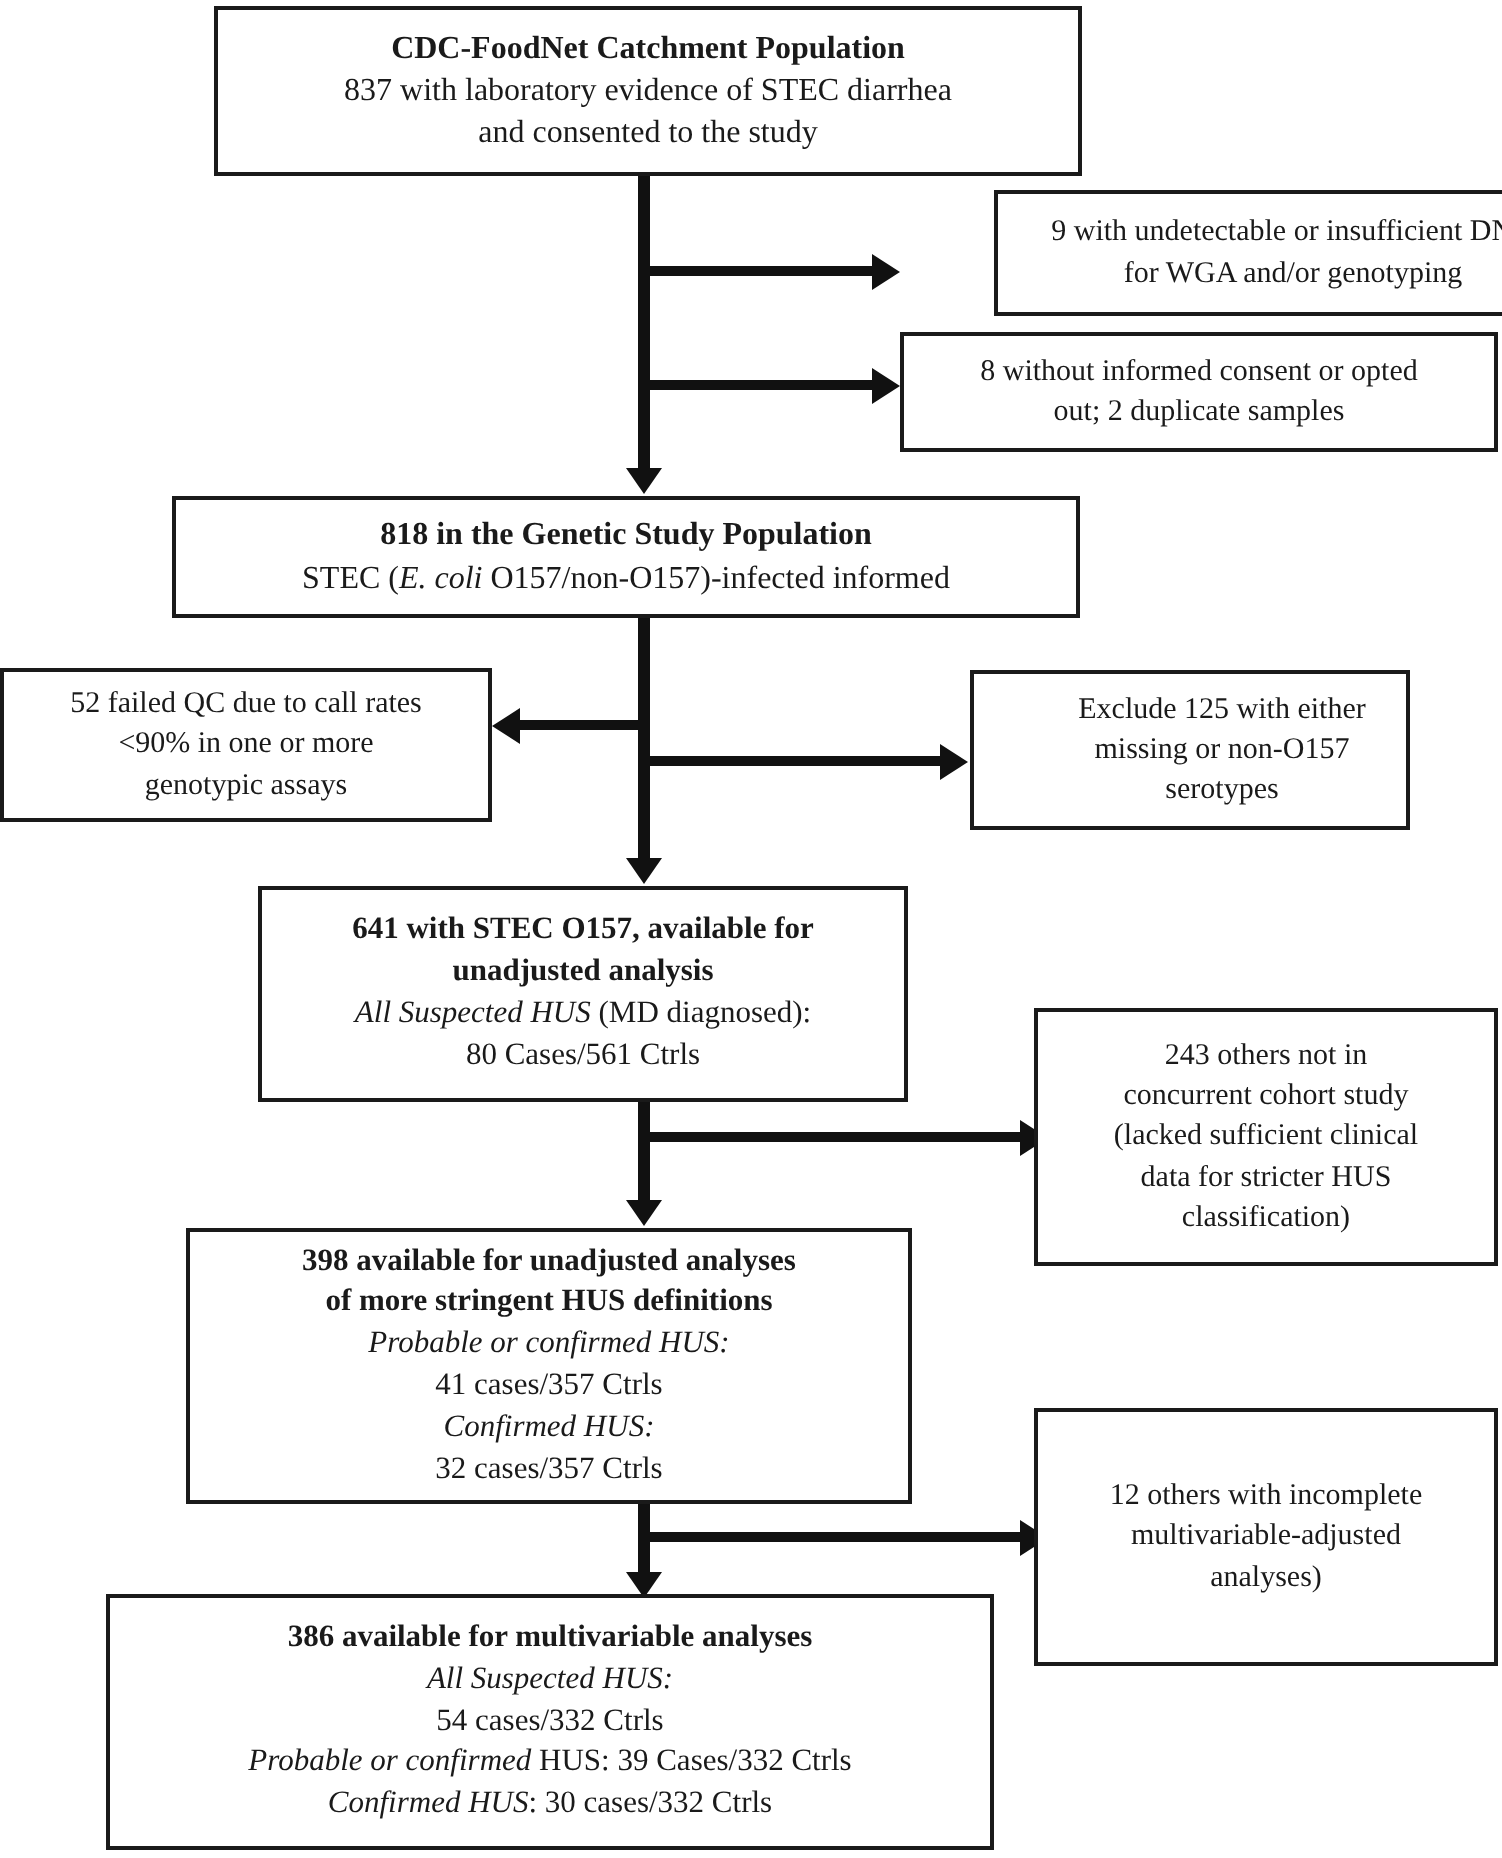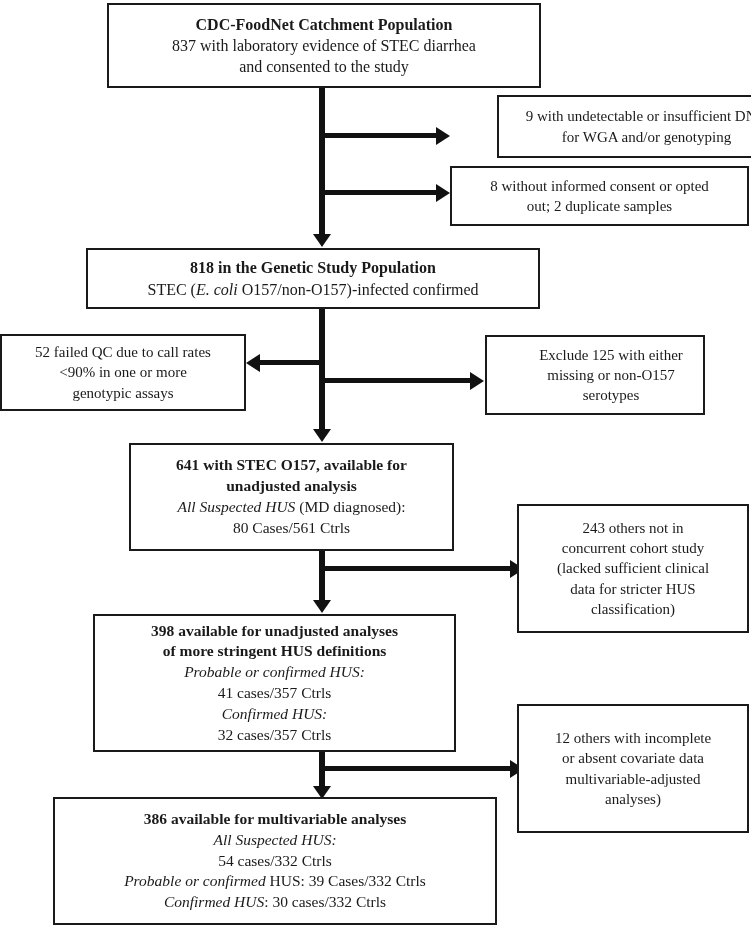--- a/index.html
+++ b/index.html
@@ -116,21 +116,21 @@
     <span class="line">for WGA and/or genotyping</span>
   </div>
 
   <div class="flow-box" style="left:450px; top:166px; width:299px; height:60px; font-size:15px; line-height:1.34;">
     <span class="line">8 without informed consent or opted</span>
     <span class="line">out; 2 duplicate samples</span>
   </div>
 
   <div class="flow-box" style="left:86px; top:248px; width:454px; height:61px; font-size:16px; line-height:1.34;">
     <span class="line b">818 in the Genetic Study Population</span>
-    <span class="line"><span>STEC (</span><span class="it">E. coli</span><span> O157/non-O157)-infected confirmed</span></span>
+    <span class="line"><span>STEC (</span><span class="it">E. coli</span><span> O157/non-O157)-infected informed</span></span>
   </div>
 
   <div class="flow-box" style="left:0px; top:334px; width:246px; height:77px; font-size:15px; line-height:1.34;">
     <span class="line">52 failed QC due to call rates</span>
     <span class="line">&lt;90% in one or more</span>
     <span class="line">genotypic assays</span>
   </div>
 
   <div class="flow-box" style="left:485px; top:335px; width:220px; height:80px; font-size:15px; line-height:1.34;padding-left:32px;">
     <span class="line">Exclude 125 with either</span>
@@ -157,21 +157,20 @@
     <span class="line b">398 available for unadjusted analyses</span>
     <span class="line b">of more stringent HUS definitions</span>
     <span class="line it">Probable or confirmed HUS:</span>
     <span class="line">41 cases/357 Ctrls</span>
     <span class="line it">Confirmed HUS:</span>
     <span class="line">32 cases/357 Ctrls</span>
   </div>
 
   <div class="flow-box" style="left:517px; top:704px; width:232px; height:129px; font-size:15px; line-height:1.34;">
     <span class="line">12 others with incomplete</span>
-    <span class="line">or absent covariate data</span>
     <span class="line">multivariable-adjusted</span>
     <span class="line">analyses)</span>
   </div>
 
   <div class="flow-box" style="left:53px; top:797px; width:444px; height:128px; font-size:15.5px; line-height:1.34; justify-content:flex-start; padding-top:10px;">
     <span class="line b">386 available for multivariable analyses</span>
     <span class="line it">All Suspected HUS:</span>
     <span class="line">54 cases/332 Ctrls</span>
     <span class="line"><span class="it">Probable or confirmed</span><span> HUS: 39 Cases/332 Ctrls</span></span>
     <span class="line"><span class="it">Confirmed HUS</span><span>: 30 cases/332 Ctrls</span></span>

